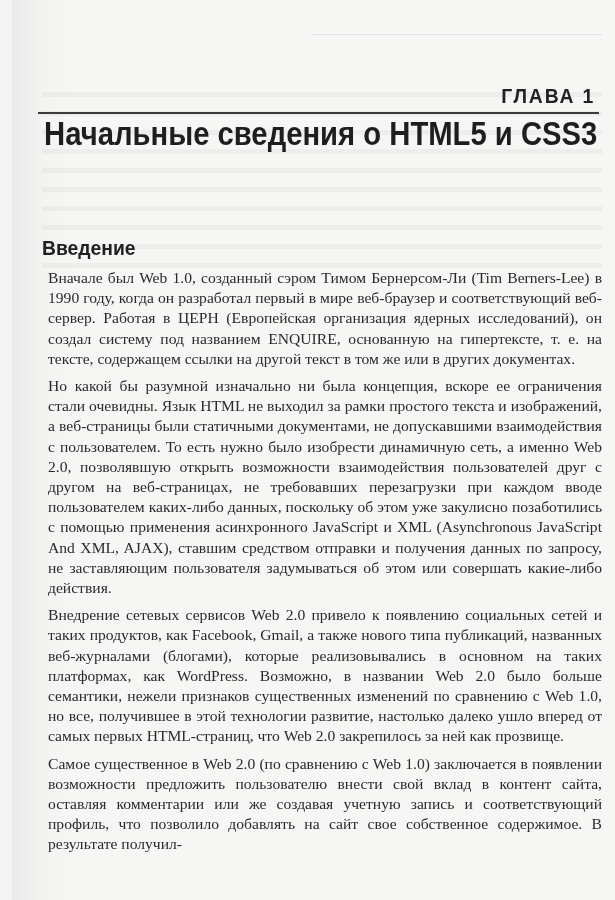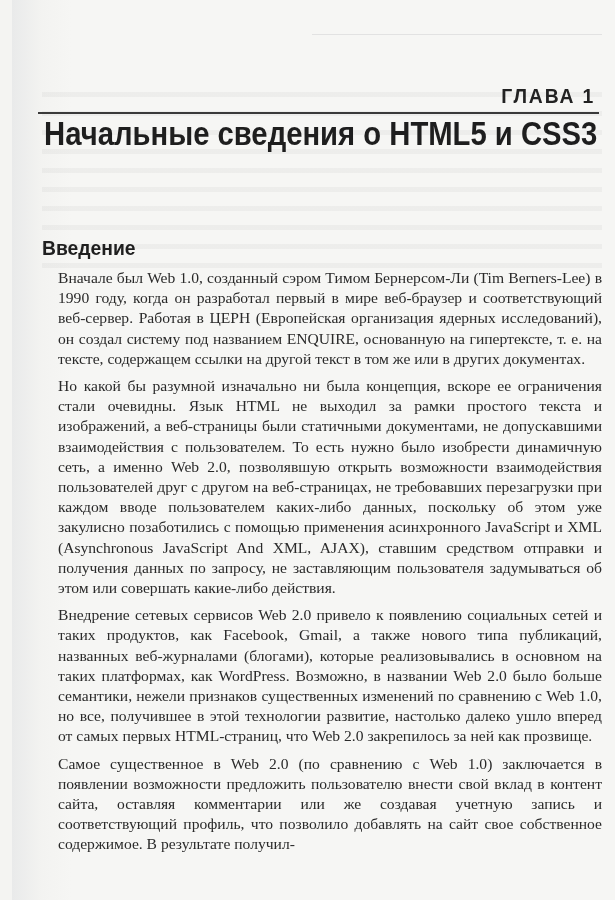--- a/index.html
+++ b/index.html
@@ -45,21 +45,21 @@
     font-family: "Liberation Sans", sans-serif;
     font-weight: bold; font-size: 21px; color: #1f1f1f;
     transform: scaleX(0.92); transform-origin: left center;
   }
   .body-text {
     position: absolute; left: 30px; top: 268px; width: 560px;
     font-size: 15.6px; line-height: 20.2px;
     text-align: justify;
   }
   .body-text p {
-    margin: 0 0 7px 16px;
+    margin: 0 0 7px 6px;
     text-align: justify;
     text-align-last: left;
     font-family: Liberation Serif, serif;
   }
 </style>
 </head>
 <body>
 
 <div class="page">
   <div class="bleed"></div>

